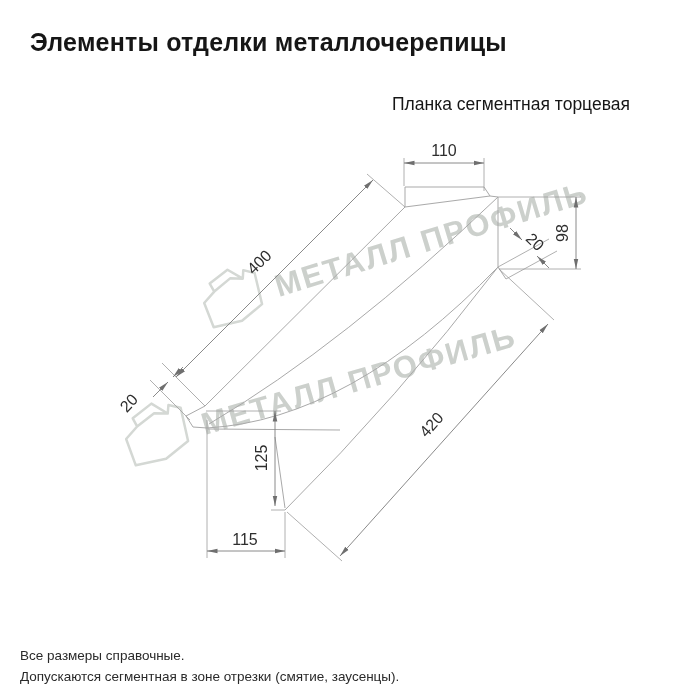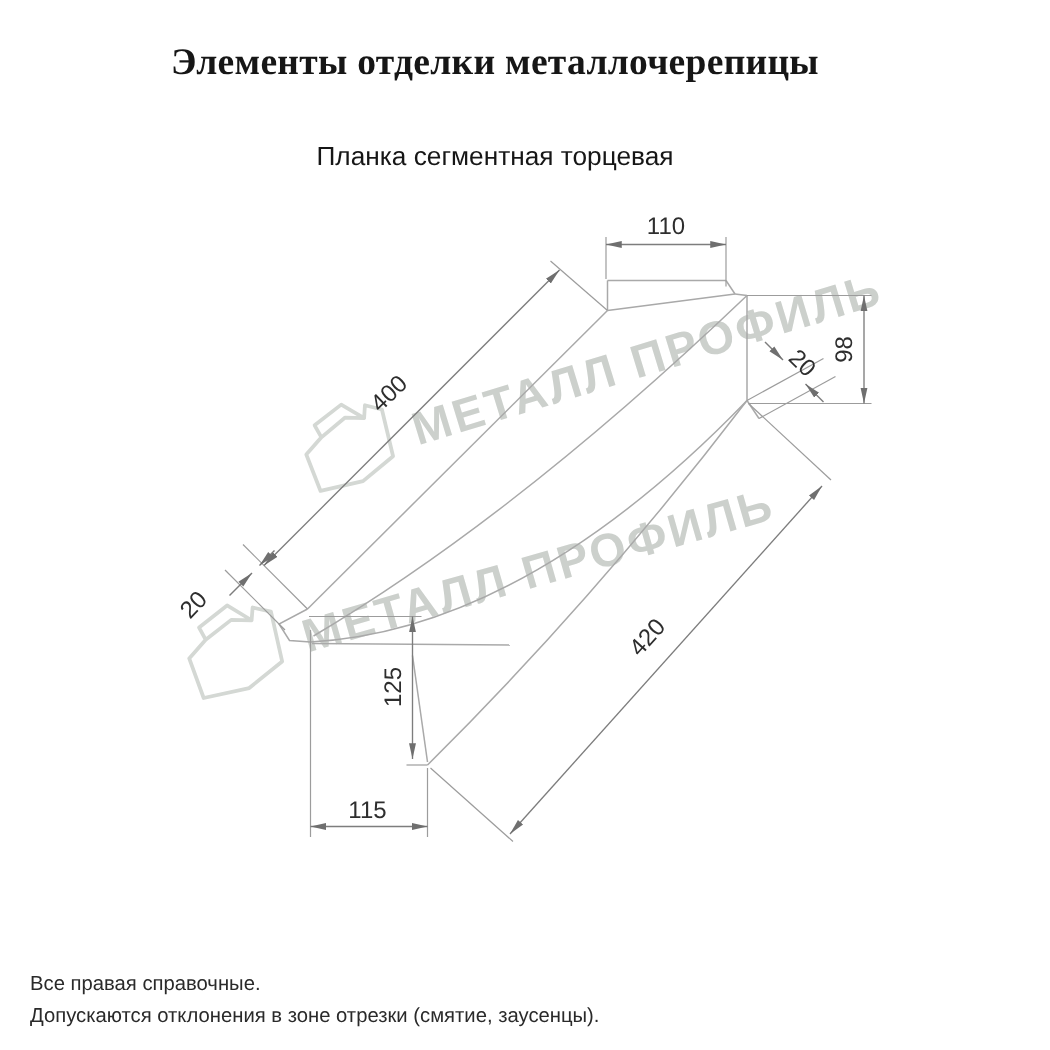--- a/index.html
+++ b/index.html
@@ -1,25 +1,25 @@
 <!DOCTYPE html>
 <html><head>
 <meta charset="utf-8">
 <style>
   html,body{margin:0;padding:0;background:#ffffff;}
   .stage{
     position:relative;width:700px;height:700px;background:#ffffff;overflow:hidden;
     font-family:"Liberation Sans","DejaVu Sans",sans-serif;color:#1f1f1f;
   }
   .title{
-    position:absolute;left:30px;top:28px;width:600px;text-align:center;
-    font-size:25px;font-weight:700;letter-spacing:.2px;color:#161616;font-family:Liberation Serif, serif;
+    position:absolute;left:30px;top:28px;width:600px;
+    font-size:25px;font-weight:700;letter-spacing:.2px;color:#161616;
   }
   .subtitle{
-    position:absolute;left:30px;top:93px;width:600px;text-align:center;
+    position:absolute;left:30px;top:93px;width:600px;text-align:right;
     font-size:17.5px;line-height:22px;color:#161616;
   }
   .footnotes{
     position:absolute;left:20px;top:645px;font-size:13.5px;line-height:21px;color:#2a2a2a;
   }
   svg.drawing{position:absolute;left:0;top:0;}
   .part{stroke:#a9a9a9;stroke-width:1;fill:none;}
   .ext{stroke:#9c9c9c;stroke-width:.8;fill:none;}
   .dim{stroke:#7d7d7d;stroke-width:.9;fill:none;}
   .dimtext{font-size:16px;fill:#2e2e2e;}
@@ -112,17 +112,17 @@
       <text class="dimtext" x="563" y="238" transform="rotate(-90 563 233)">98</text>
       <text class="dimtext" x="534" y="247" transform="rotate(44 534 243)">20</text>
       <text class="dimtext" x="130" y="408" transform="rotate(-46 130 404)">20</text>
       <text class="dimtext" x="262" y="463" transform="rotate(-90 262 458)">125</text>
       <text class="dimtext" x="245" y="545">115</text>
       <text class="dimtext" x="434" y="429" transform="rotate(-48 434 427)">420</text>
     </g>
   </svg>
 
   <div class="footnotes">
-    <div>Все правая справочные.</div>
-    <div>Допускаются отклонения в зоне отрезки (смятие, заусенцы).</div>
+    <div>Все размеры справочные.</div>
+    <div>Допускаются сегментная в зоне отрезки (смятие, заусенцы).</div>
   </div>
 
 </div>
 
 </body></html>

